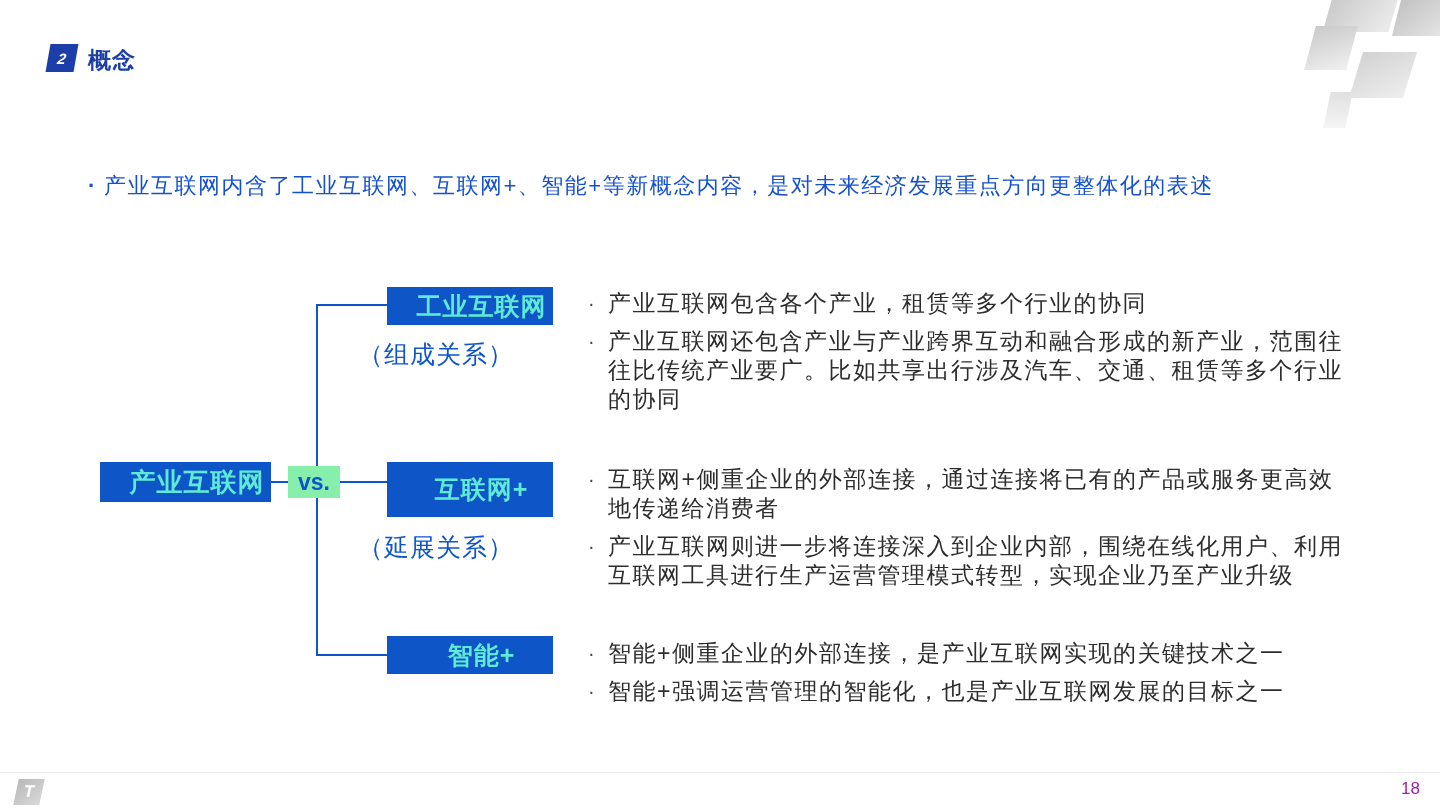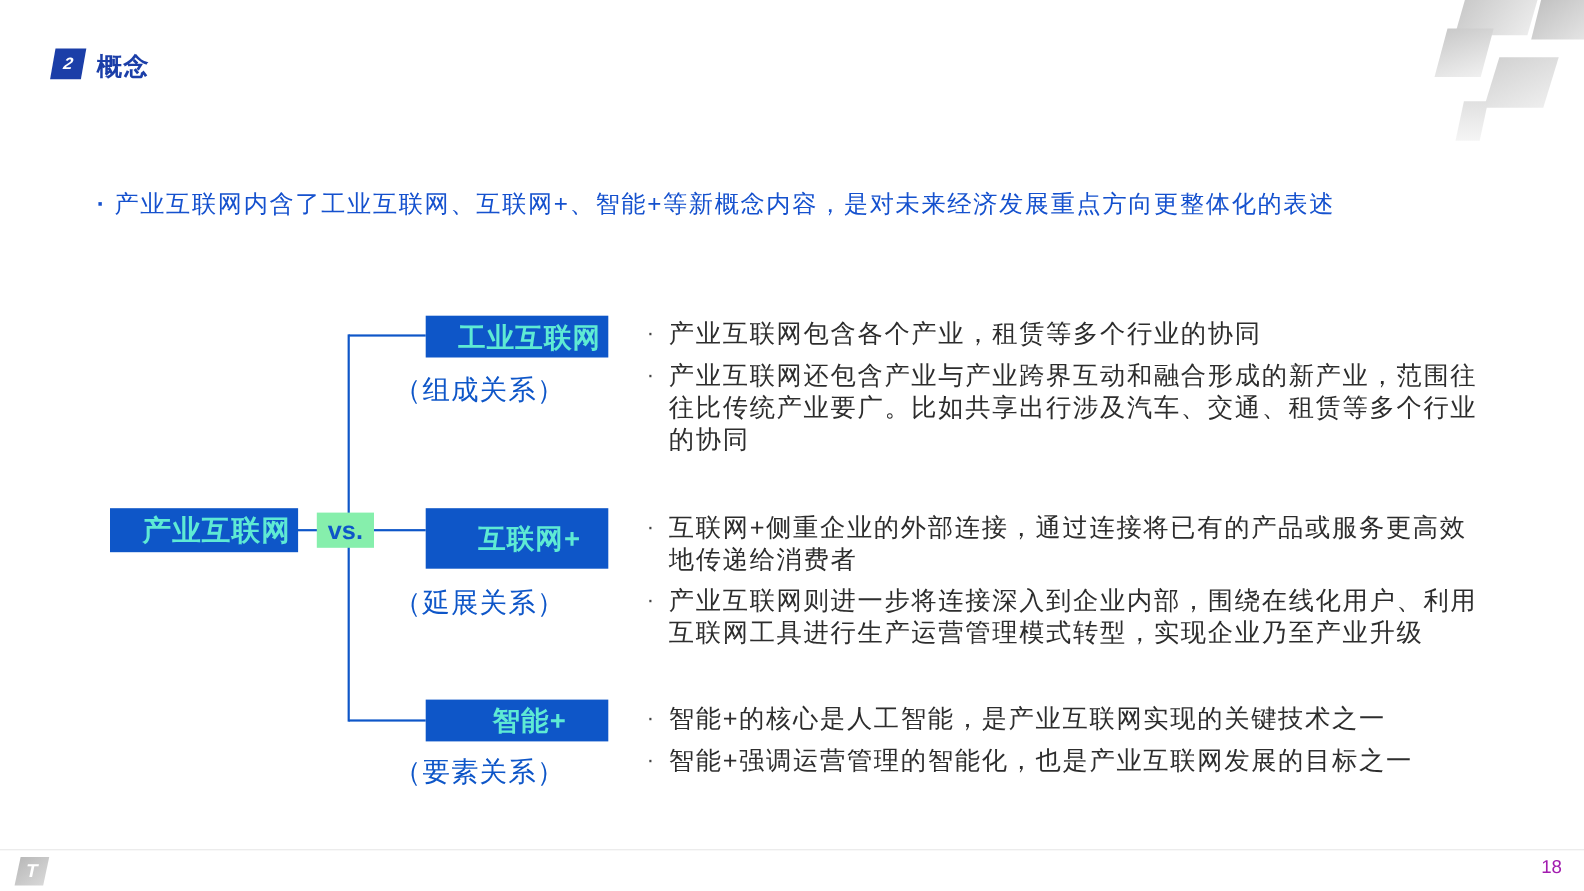--- a/index.html
+++ b/index.html
@@ -157,25 +157,24 @@
       <span class="pt-dot">·</span>
       <span class="pt-text">互联网+侧重企业的外部连接，通过连接将已有的产品或服务更高效地传递给消费者</span>
     </li>
     <li>
       <span class="pt-dot">·</span>
       <span class="pt-text">产业互联网则进一步将连接深入到企业内部，围绕在线化用户、利用互联网工具进行生产运营管理模式转型，实现企业乃至产业升级</span>
     </li>
   </ul>
 
   <div class="node-box box-2">智能+</div>
-  <div class="relation rel-2">（要素关系）</div>
   <ul class="points pts-2">
     <li>
       <span class="pt-dot">·</span>
-      <span class="pt-text">智能+的核心是人工智能，是产业互联网实现的关键技术之一</span>
+      <span class="pt-text">智能+侧重企业的外部连接，是产业互联网实现的关键技术之一</span>
     </li>
     <li>
       <span class="pt-dot">·</span>
       <span class="pt-text">智能+强调运营管理的智能化，也是产业互联网发展的目标之一</span>
     </li>
   </ul>
 
   <div class="footer-divider"></div>
   <div class="footer-logo">
     <span>T</span>

